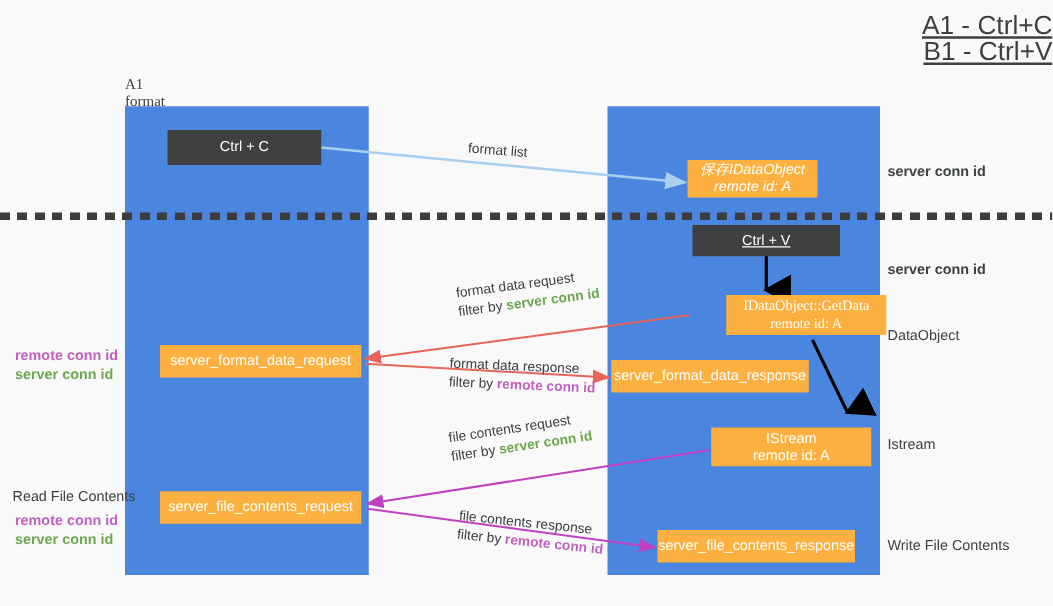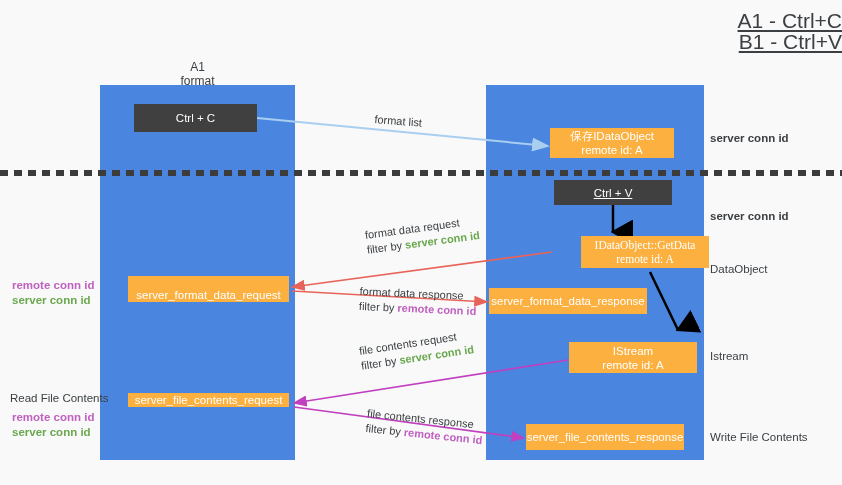--- a/index.html
+++ b/index.html
@@ -24,24 +24,24 @@
     text-align: right;
     font-size: 21px;
     color: #3c4043;
     line-height: 21px;
     white-space: pre;
     text-decoration: underline;
   }
 
   
   .lane-header {
-    text-align: center;
     font-size: 12px;
     color: #3c4043;
     line-height: 14px;
+    font-family: Liberation Serif, serif;
   }
   .lane-header .l1 { display: block; }
   .lane-header .l2 { display: block; }
 
   
   .lane {
     background: #4a86e0;
   }
 
   
@@ -139,48 +139,48 @@
 
     <line x1="568" y1="360" x2="294" y2="403" stroke="#c040c0" stroke-width="1.6" marker-end="url(#ah-magenta)"></line>
 
     <line x1="294" y1="407" x2="524" y2="438" stroke="#c040c0" stroke-width="1.6" marker-end="url(#ah-magenta)"></line>
   </svg>
 
   <div class="abs box green" style="left:134px; top:104px; width:123px; height:28px;">
     <span class="ln">Ctrl + C</span>
   </div>
 
-  <div class="abs box orange" style="left:550px; top:128px; width:124px; height:30px;">
+  <div class="abs box orange" style="left:550px; top:128px; width:104px; height:30px;font-style:italic;">
     <span class="ln">保存IDataObject</span>
     <span class="ln">remote id: A</span>
   </div>
 
   <div class="abs box green" style="left:554px; top:180px; width:118px; height:25px;text-decoration:underline;">
     <span class="ln">Ctrl + V</span>
   </div>
 
   <div class="abs box orange" style="left:581px; top:236px; width:128px; height:32px;font-family:Liberation Serif, serif;">
     <span class="ln">IDataObject::GetData</span>
     <span class="ln">remote id: A</span>
   </div>
 
-  <div class="abs box orange" style="left:128px; top:276px; width:161px; height:26px;justify-content:flex-end;">
+  <div class="abs box orange" style="left:128px; top:276px; width:161px; height:26px;">
     <span class="ln">server_format_data_request</span>
   </div>
 
   <div class="abs box orange" style="left:489px; top:288px; width:158px; height:26px;">
     <span class="ln">server_format_data_response</span>
   </div>
 
   <div class="abs box orange" style="left:569px; top:342px; width:128px; height:31px;">
     <span class="ln">IStream</span>
     <span class="ln">remote id: A</span>
   </div>
 
-  <div class="abs box orange" style="left:128px; top:393px; width:161px; height:14px;">
+  <div class="abs box orange" style="left:128px; top:393px; width:161px; height:26px;">
     <span class="ln">server_file_contents_request</span>
   </div>
 
   <div class="abs box orange" style="left:526px; top:424px; width:158px; height:26px;">
     <span class="ln">server_file_contents_response</span>
   </div>
 
   <div class="abs edge-label" style="left:375px; top:112px; transform: rotate(4.5deg);">
     <span class="row">format list</span>
   </div>

